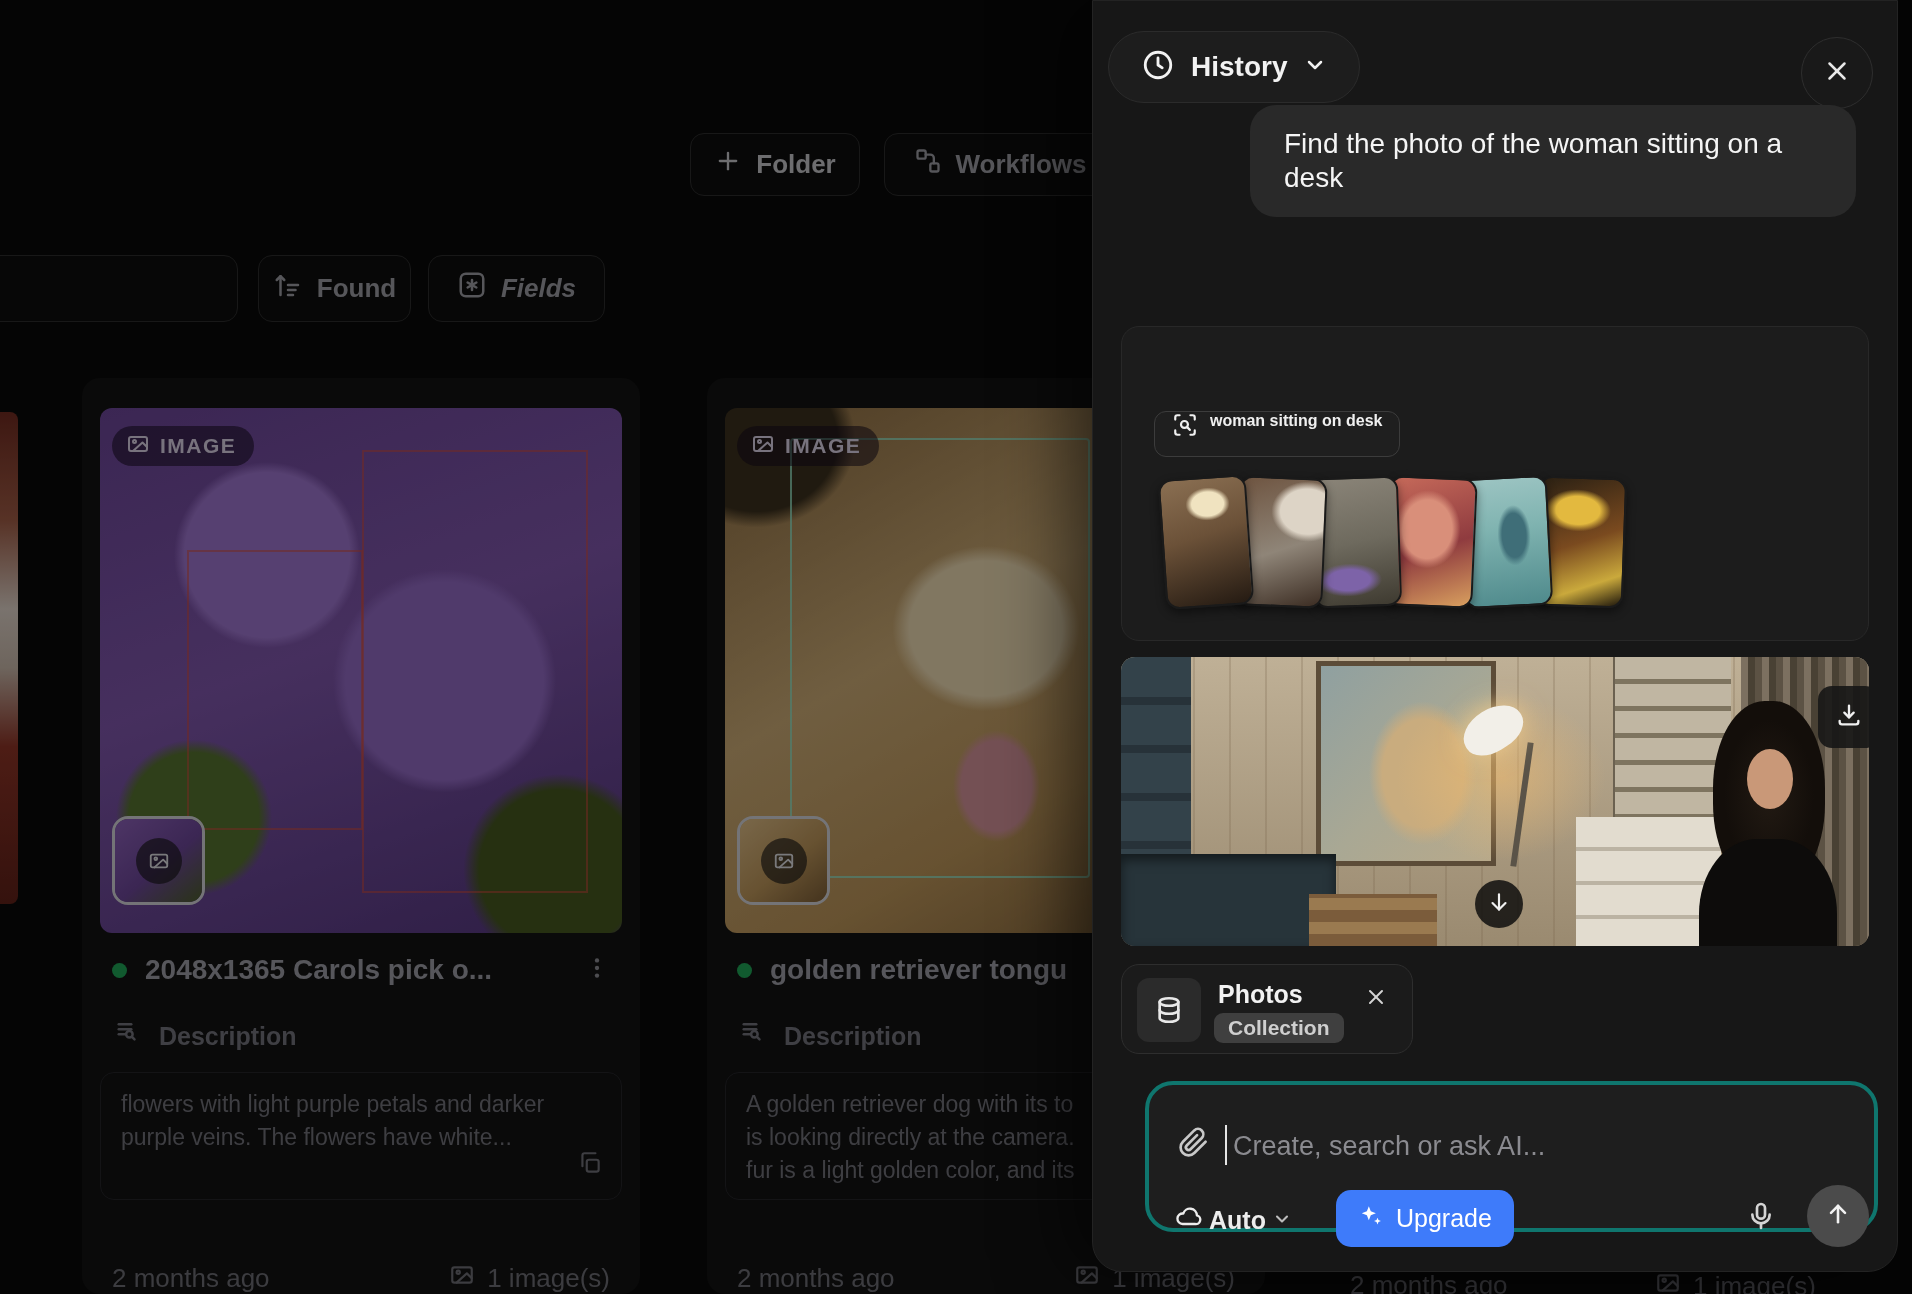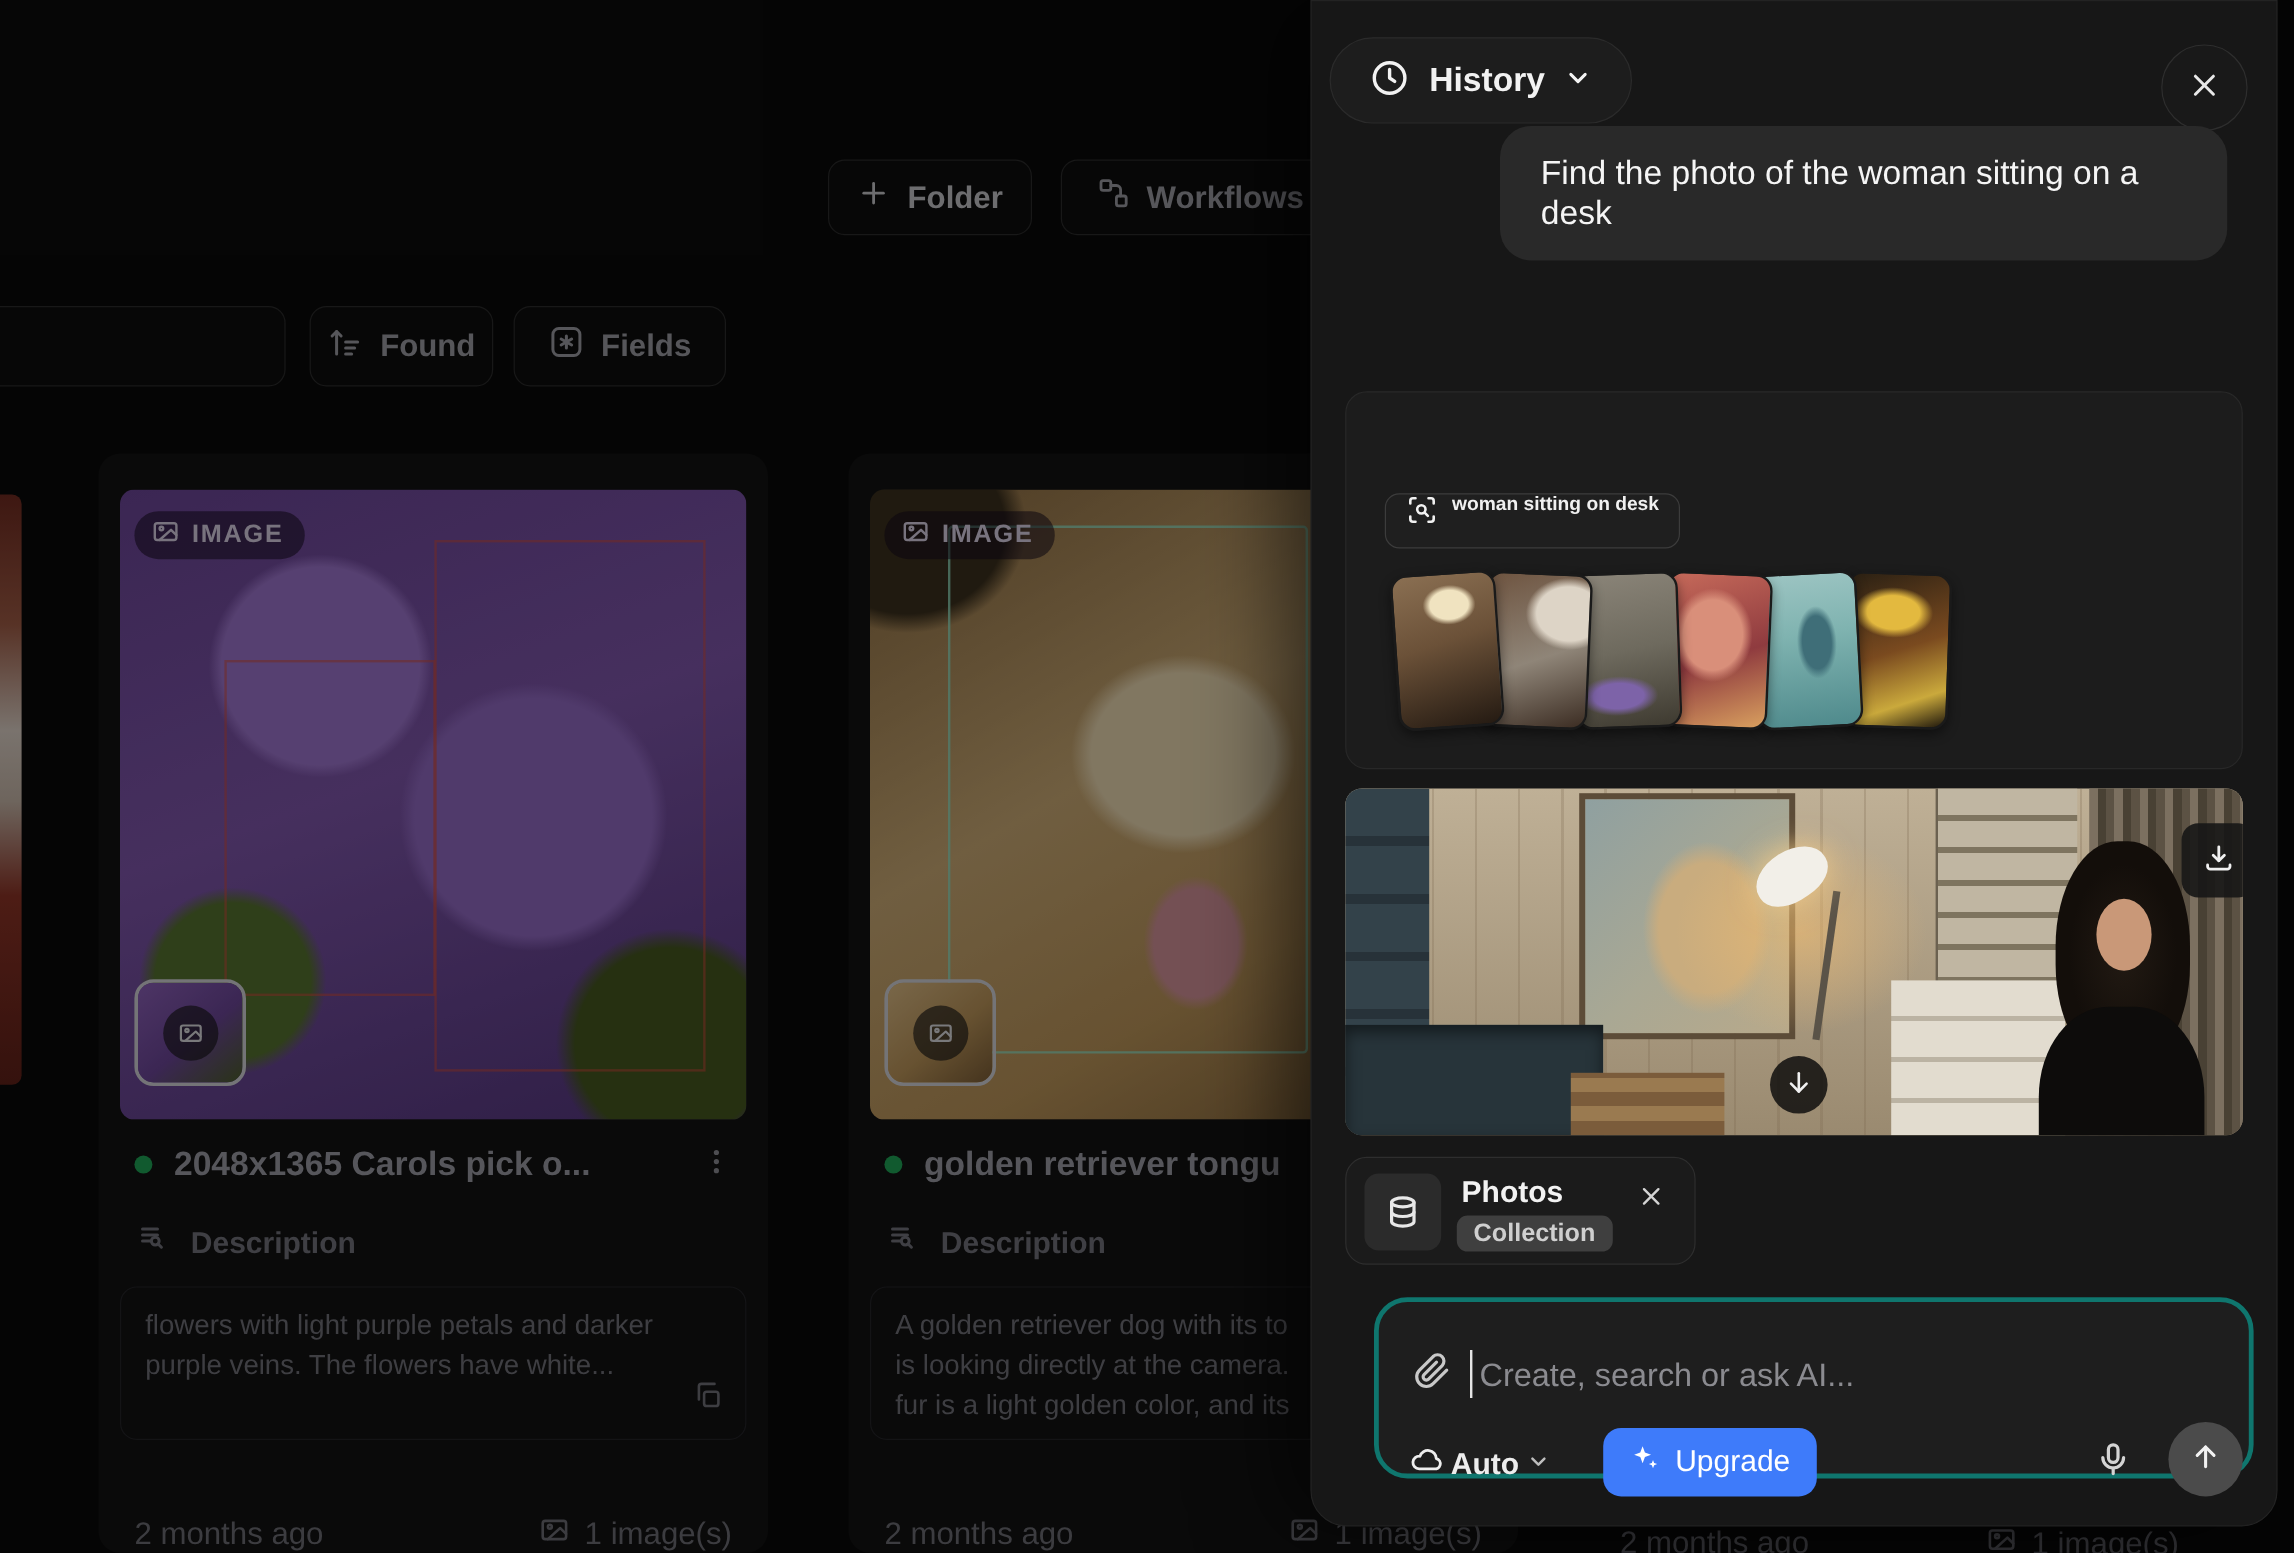--- a/index.html
+++ b/index.html
@@ -10,21 +10,21 @@
   
   .bg-layer { position:absolute; inset:0; z-index:1; }
   .dim { position:absolute; inset:0; background:rgba(0,0,0,0.44); z-index:5; pointer-events:none; }
 
   .ghost-btn { position:absolute; display:flex; align-items:center; justify-content:center; gap:14px;
     border:1px solid #2b2b2b; border-radius:14px; color:#9a9aa0; font-size:26px; font-weight:700;
     background:#0e0e0e; }
   .ghost-btn svg { flex:0 0 auto; }
   .btn-searchstub { left:-60px; top:255px; width:298px; height:67px; }
   .btn-sort  { left:258px; top:255px; width:153px; height:67px; }
-  .btn-fields{ left:428px; top:255px; width:177px; height:67px; }
+  .btn-fields{ left:428px; top:255px; width:177px; height:67px;font-style:italic; }
   .btn-folder{ left:690px; top:133px; width:170px; height:63px; color:#c2c2c6; }
   .btn-workflows{ left:884px; top:133px; width:232px; height:63px; }
 
   .sliver { position:absolute; left:0; top:412px; width:18px; height:492px; border-radius:0 8px 8px 0;
     background:linear-gradient(180deg,#6e2a20 0%,#9c5a44 22%,#d9cdc3 40%,#c4b4a6 52%,#8a3326 68%,#5e2018 100%); }
 
   .asset-card { position:absolute; width:558px; height:916px; background:#121212; border-radius:18px; }
   .card1 { left:82px; top:378px; }
   .card2 { left:707px; top:378px; }
   .card-img { position:absolute; left:18px; top:30px; width:522px; height:525px; border-radius:12px; overflow:hidden; }

